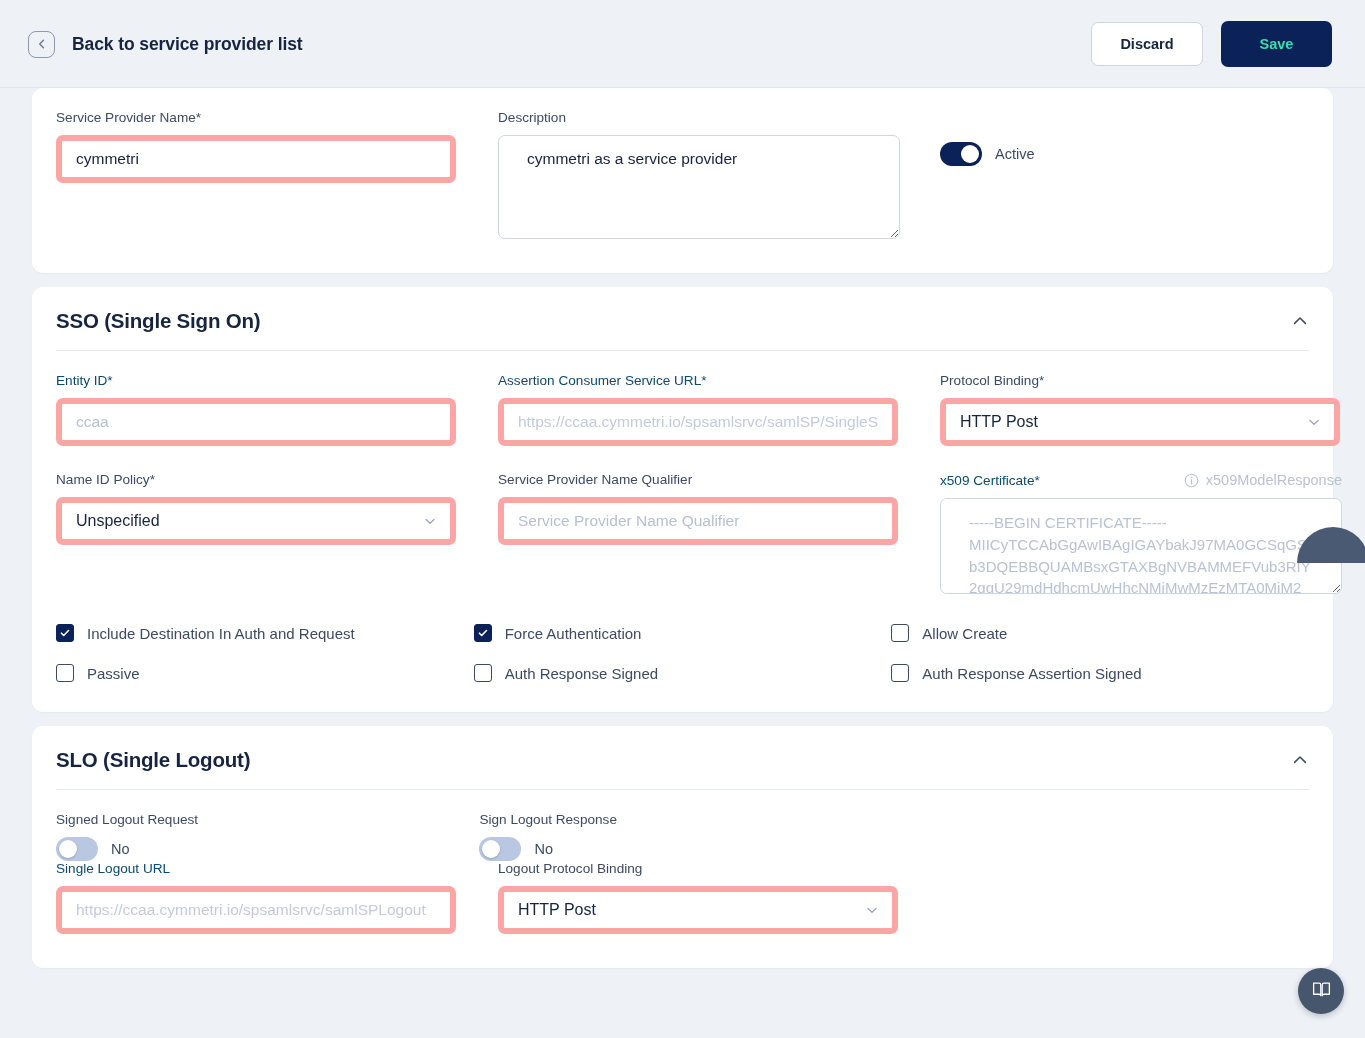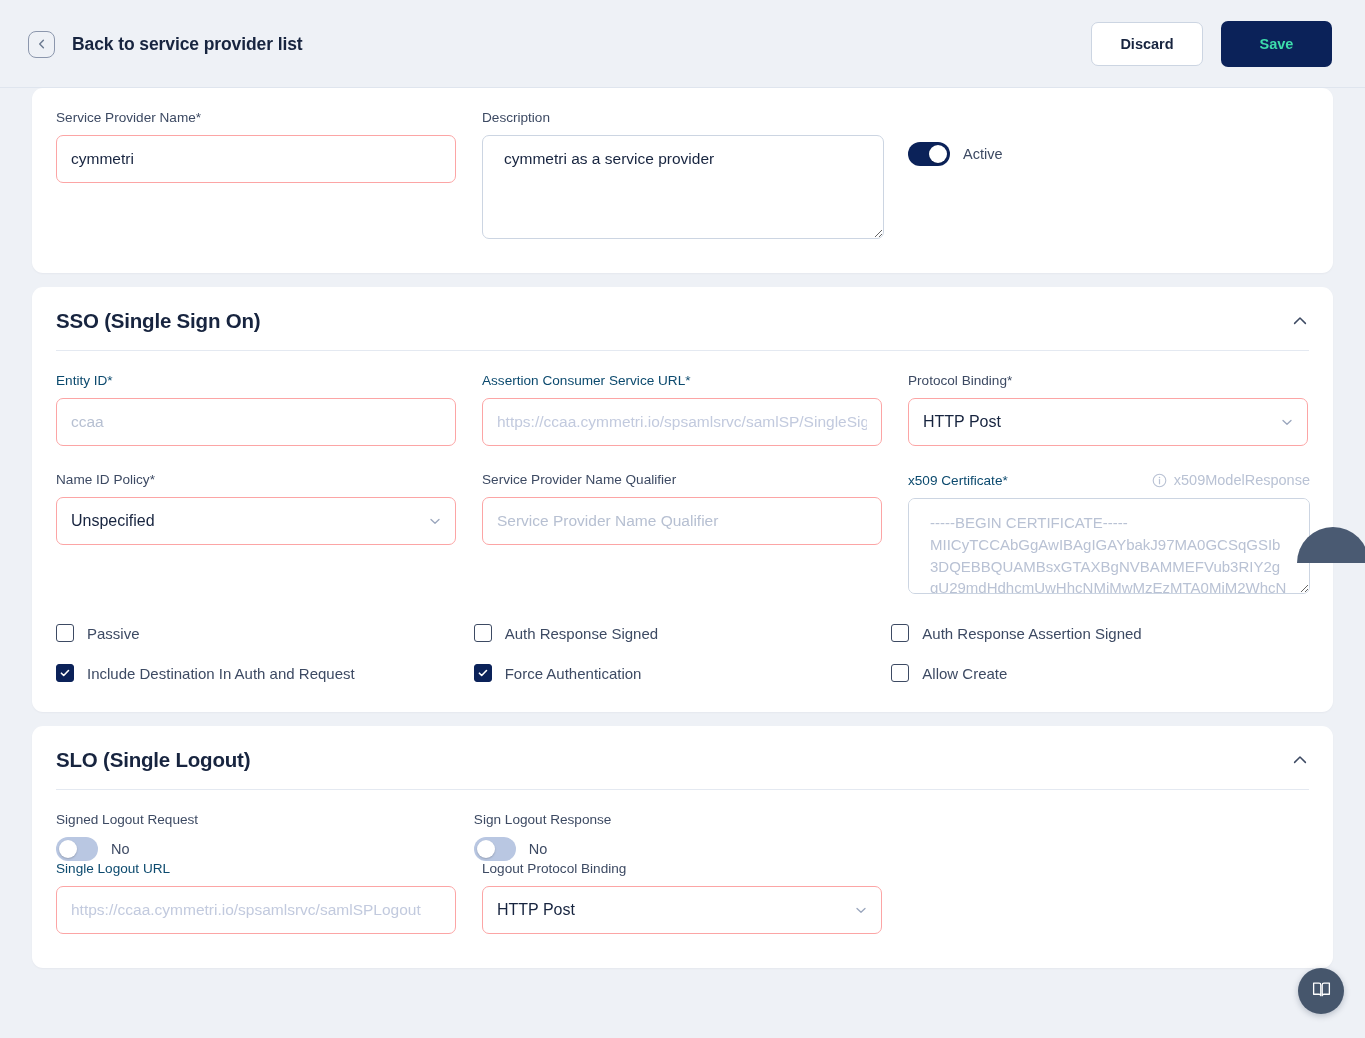--- a/index.html
+++ b/index.html
@@ -93,37 +93,37 @@
     cursor: pointer;
   }
   .section-rule {
     height: 1px; background: #e4e9f1;
     margin-top: 17px;
   }
 
   
   .row {
     display: flex;
-    gap: 0;
+    gap: 16px;
   }
   .col { width: 426px; padding-right: 26px; }
   .col:last-child { padding-right: 0; }
 
   .fld-label {
     font-size: 13.6px;
     color: #3d4a63;
     margin-bottom: 10px;
     display: block;
   }
   .fld-label.muted { color: #0c4a6e; }
 
   .input, .select {
     width: 400px;
     height: 48px;
-    border: 1px solid #fca5a5;
+    border: 6px solid #fca5a5;
     border-radius: 7px;
     background: #fff;
     font-size: 15.5px;
     font-family: inherit;
     color: #17243f;
     padding: 0 14px;
     outline: none;
     display: flex; align-items: center;
   }
   .input::placeholder { color: #b7c0d2; }
@@ -142,21 +142,21 @@
     color: #9aa6bd;
     display: flex;
   }
 
   textarea.ta {
     border: 1px solid #ccd5e2;
     border-radius: 7px;
     font-family: inherit;
     font-size: 15.5px;
     color: #17243f;
-    padding: 13px 21px;
+    padding: 13px 28px;
     outline: none;
     resize: both;
     background: #fff;
   }
   textarea.ta-desc { width: 402px; height: 104px; line-height: 1.35; }
   textarea.ta-cert {
     width: 402px; height: 96px;
     color: #b9c2d4; line-height: 1.45; font-size: 15px;
     word-break: break-all;
   }
@@ -339,52 +339,52 @@
           </span>
         </div>
         <textarea class="ta ta-cert" style="margin-top: 10px;">-----BEGIN CERTIFICATE-----
 MIICyTCCAbGgAwIBAgIGAYbakJ97MA0GCSqGSIb3DQEBBQUAMBsxGTAXBgNVBAMMEFVub3RIY2ggU29mdHdhcmUwHhcNMjMwMzEzMTA0MjM2WhcNMjQwMzEyMTA0MjM2</textarea>
       </div>
     </div>
 
     <div class="cb-grid">
       <div class="cb-row">
         <div class="cb-cell">
-          <span class="cb unchecked"></span>
-          <span class="cb-text">Passive</span>
-        </div>
-        <div class="cb-cell">
-          <span class="cb unchecked"></span>
-          <span class="cb-text">Auth Response Signed</span>
-        </div>
-        <div class="cb-cell">
-          <span class="cb unchecked"></span>
-          <span class="cb-text">Auth Response Assertion Signed</span>
-        </div>
-      </div>
-      <div class="cb-row">
-        <div class="cb-cell">
           <span class="cb checked">
             <svg width="12" height="12" viewBox="0 0 12 12" fill="none">
               <path d="M2.4 6.2l2.3 2.3 4.8-5" stroke="#ffffff" stroke-width="1.6" stroke-linecap="round" stroke-linejoin="round"></path>
             </svg>
           </span>
           <span class="cb-text">Include Destination In Auth and Request</span>
         </div>
         <div class="cb-cell">
           <span class="cb checked">
             <svg width="12" height="12" viewBox="0 0 12 12" fill="none">
               <path d="M2.4 6.2l2.3 2.3 4.8-5" stroke="#ffffff" stroke-width="1.6" stroke-linecap="round" stroke-linejoin="round"></path>
             </svg>
           </span>
           <span class="cb-text">Force Authentication</span>
         </div>
         <div class="cb-cell">
           <span class="cb unchecked"></span>
           <span class="cb-text">Allow Create</span>
+        </div>
+      </div>
+      <div class="cb-row">
+        <div class="cb-cell">
+          <span class="cb unchecked"></span>
+          <span class="cb-text">Passive</span>
+        </div>
+        <div class="cb-cell">
+          <span class="cb unchecked"></span>
+          <span class="cb-text">Auth Response Signed</span>
+        </div>
+        <div class="cb-cell">
+          <span class="cb unchecked"></span>
+          <span class="cb-text">Auth Response Assertion Signed</span>
         </div>
       </div>
     </div>
 
   </div>
 </div>
 
 <div class="card card-section">
   <div class="section-head">
     <div class="section-title">SLO (Single Logout)</div>

